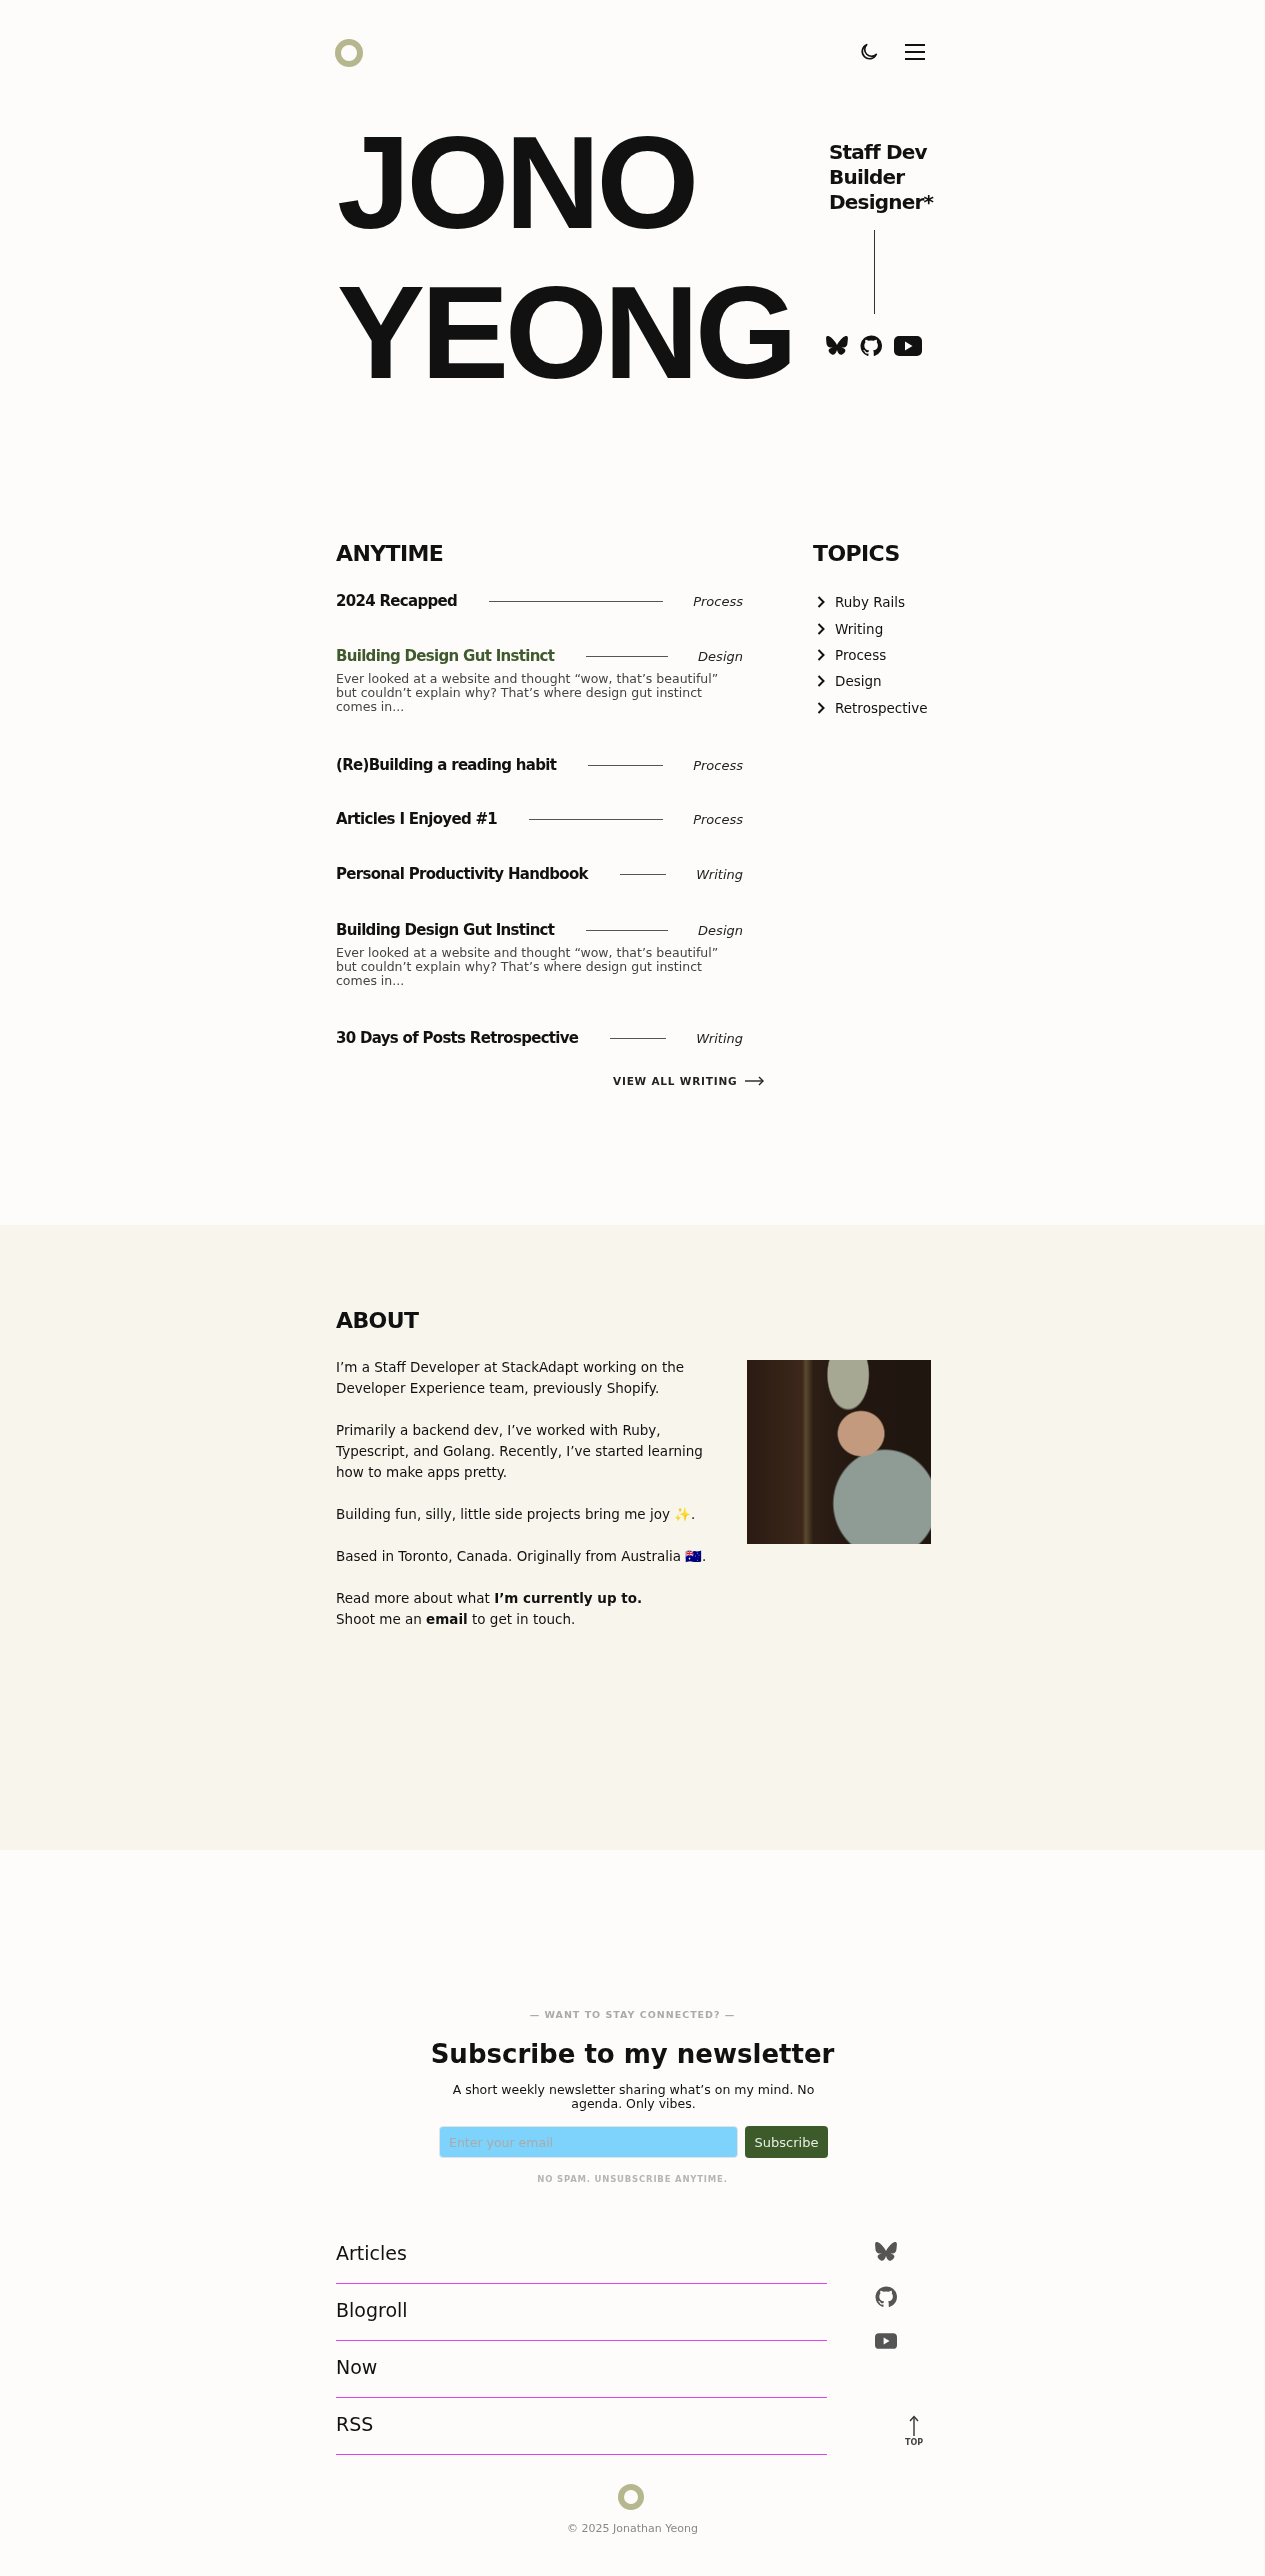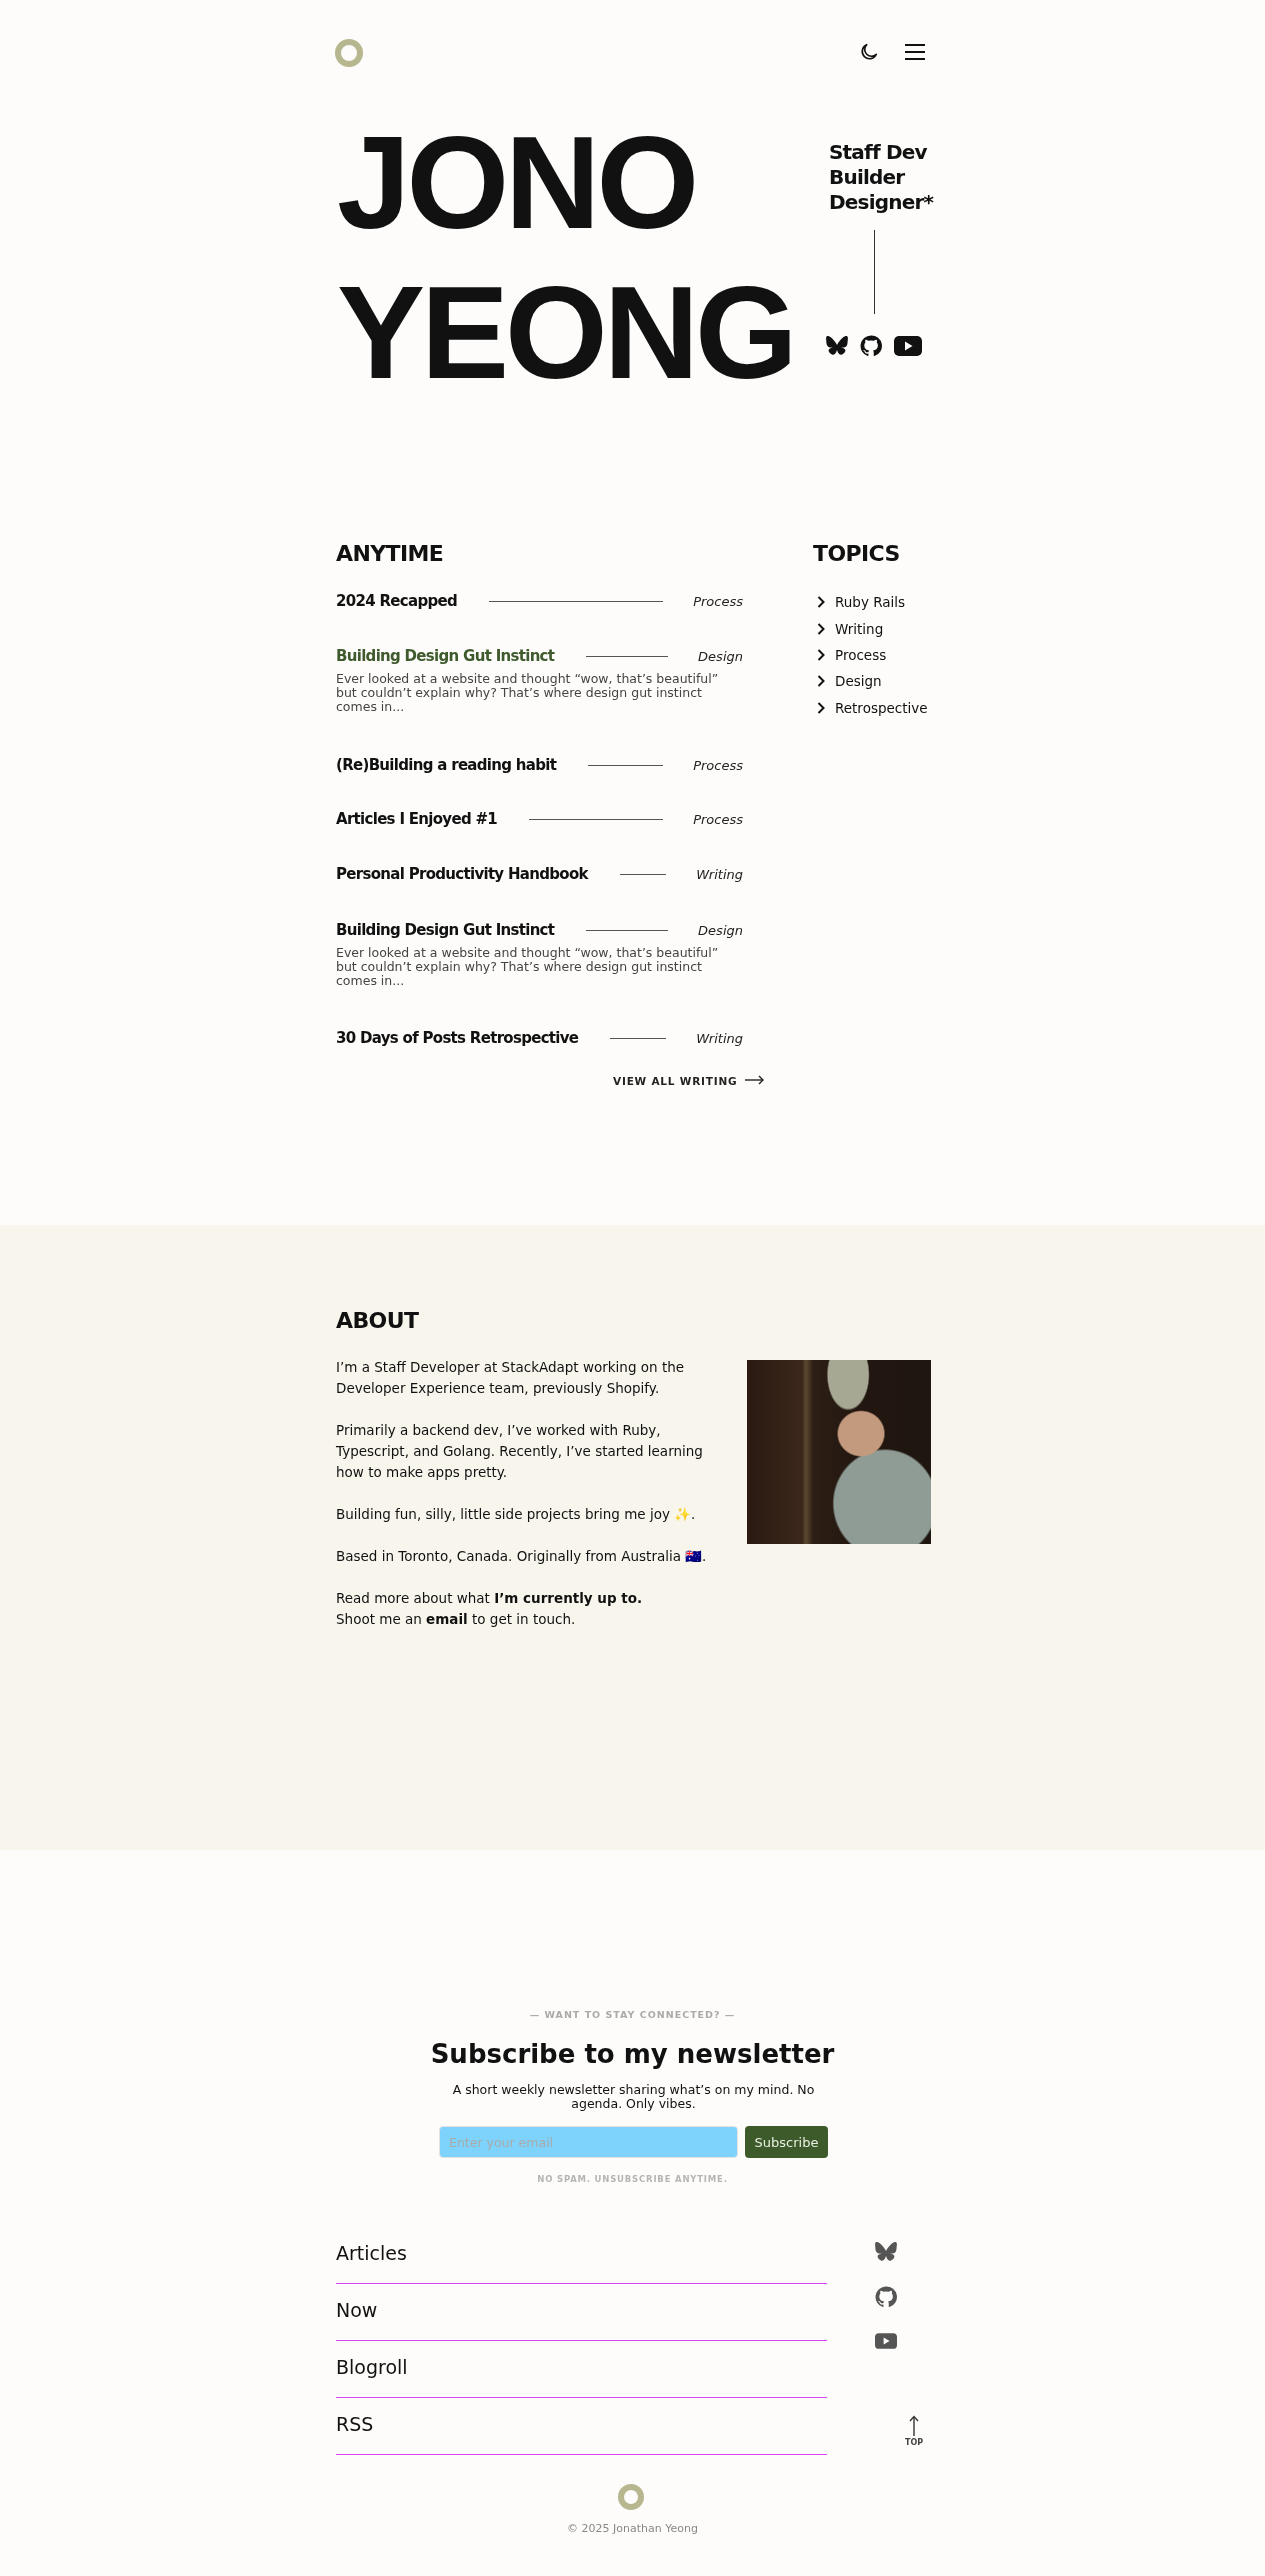--- a/index.html
+++ b/index.html
@@ -22,21 +22,21 @@
   .sec-title { font-family: "DejaVu Sans", sans-serif; font-weight: 700; font-size: 22px; letter-spacing: -0.6px; color: #111; }
   .feat-title { position: absolute; left: 336px; top: 541px; }
   .topics-title { position: absolute; left: 813px; top: 541px; }
   .post { position: absolute; left: 336px; width: 407px; }
   .post-row { display: flex; align-items: center; height: 22px; gap: 8px; }
   .post-title { font-weight: 700; font-size: 15px; letter-spacing: -0.7px; color: #111; white-space: nowrap; cursor: pointer; }
   .post-title.active { color: #3f5a2d; }
   .post-line { flex: 1; height: 1px; background: #555; margin: 0 22px 0 24px; }
   .post-tag { font-style: italic; font-size: 13px; color: #222; white-space: nowrap; cursor: pointer; }
   .post-excerpt { font-size: 12.5px; line-height: 14px; color: #444; margin-top: 5px; width: 399px; }
-  .view-all { position: absolute; left: 613px; top: 1075px; display: flex; gap: 8px; font-weight: 700; font-size: 10.5px; letter-spacing: 0.8px; color: #222; cursor: pointer; }
+  .view-all { position: absolute; left: 613px; top: 1075px; display: flex; align-items: center; gap: 8px; font-weight: 700; font-size: 10.5px; letter-spacing: 0.8px; color: #222; cursor: pointer; }
 
   .topics { position: absolute; left: 817px; top: 589px; }
   .topic { display: flex; align-items: center; height: 26.4px; font-size: 13.5px; color: #111; cursor: pointer; }
   .topic svg { margin-right: 10px; }
 
   
   .about-bg { position: absolute; left: 0; top: 1225px; width: 1265px; height: 625px; background: #f8f6ec; }
   .about-title { position: absolute; left: 336px; top: 1308px; }
   .about-text { position: absolute; left: 336px; top: 1357px; width: 399px; font-size: 13.5px; line-height: 21px; color: #111; }
   .about-text p { margin-bottom: 21px; }
@@ -231,22 +231,22 @@
 
 <div class="nl-kicker">— WANT TO STAY CONNECTED? —</div>
 <div class="nl-title">Subscribe to my newsletter</div>
 <div class="nl-desc">A short weekly newsletter sharing what’s on my mind. No agenda. Only vibes.</div>
 <input class="nl-input" type="email" placeholder="Enter your email" style="">
 <button class="nl-btn">Subscribe</button>
 <div class="nl-note">NO SPAM. UNSUBSCRIBE ANYTIME.</div>
 
 <div class="foot-links">
   <div class="foot-link">Articles</div>
+  <div class="foot-link">Blogroll</div>
   <div class="foot-link">Now</div>
-  <div class="foot-link">Blogroll</div>
   <div class="foot-link">RSS</div>
 </div>
 <div class="foot-social">
   <span>
     <svg width="22" height="20" viewBox="0 0 24 22" fill="#555">
         <path d="M5.2 1.5C7.9 3.5 10.8 7.6 12 10c1.2-2.4 4.1-6.5 6.8-8.5 2-1.4 5.2-2.6 5.2 1 0 .7-.4 6-.7 6.8-.9 3-4 3.8-6.8 3.3 4.8.8 6 3.5 3.4 6.2-5 5.1-7.2-1.3-7.8-3-.1-.3-.1-.5-.1-.4 0-.1 0 .1-.1.4-.6 1.7-2.8 8.1-7.8 3-2.6-2.7-1.4-5.4 3.4-6.2-2.8.5-5.9-.3-6.8-3.3C.4 8.5 0 3.2 0 2.5c0-3.6 3.2-2.4 5.2-1z"></path>
       </svg>
   </span>
   <span>
     <svg width="22" height="22" viewBox="0 0 24 24" fill="#555">

